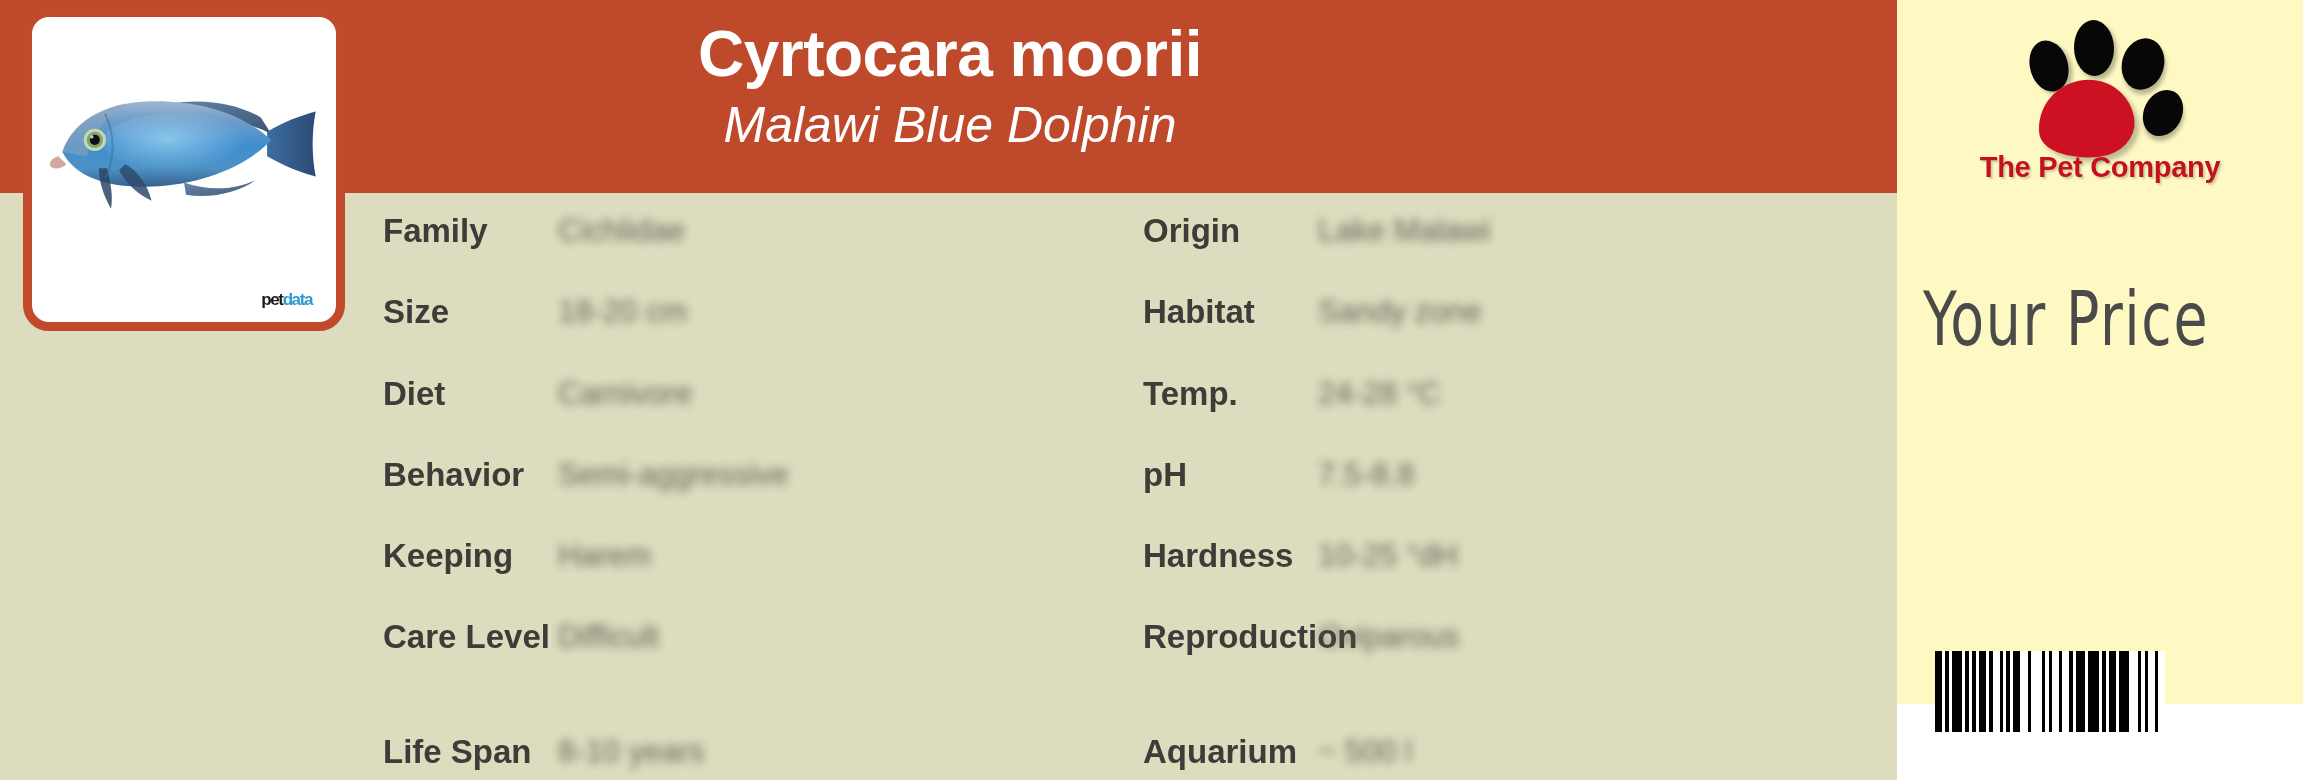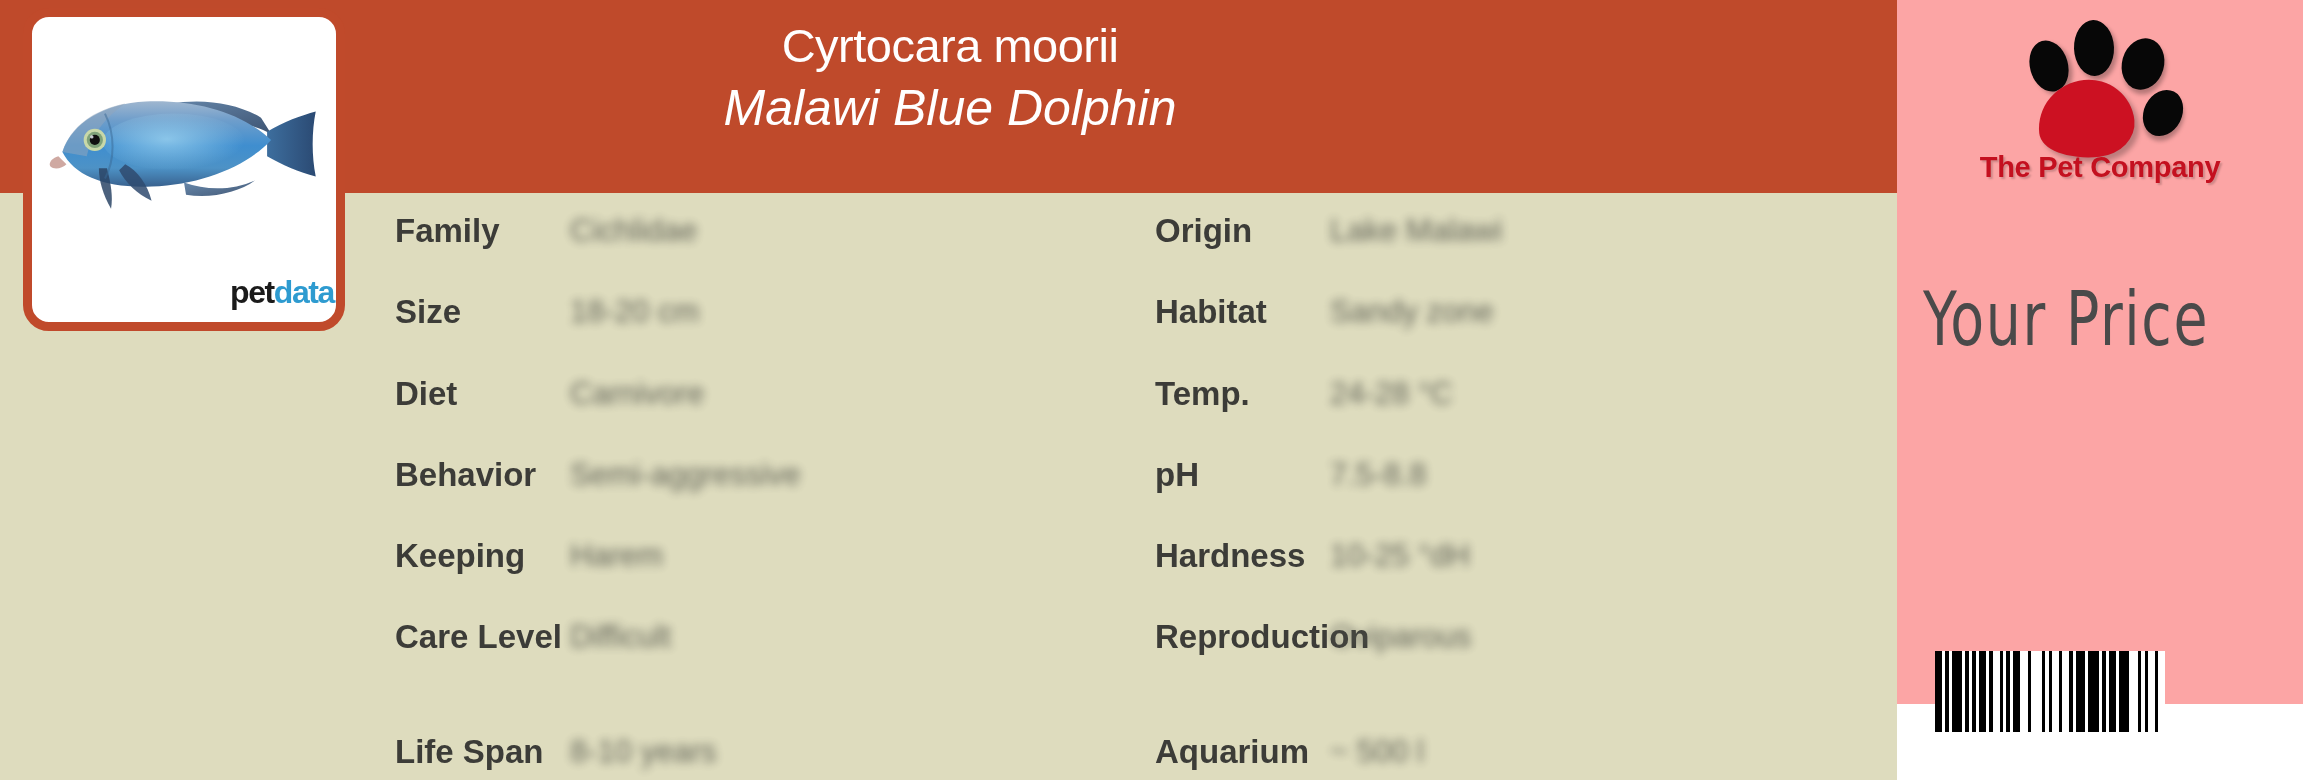--- a/index.html
+++ b/index.html
@@ -43,22 +43,22 @@
   .title-block {
     position: absolute;
     left: 380px;
     top: 8px;
     width: 1140px;
     text-align: center;
     color: #ffffff;
     line-height: 1;
   }
   .species-name {
-    font-size: 47px;
-    font-weight: normal;
+    font-size: 64px;
+    font-weight: bold;
     letter-spacing: -0.5px;
     margin: 14px 0 0 0;
     white-space: nowrap;
   }
   .common-name {
     font-size: 50px;
     font-style: italic;
     font-weight: normal;
     margin: 14px 0 0 0;
     white-space: nowrap;
@@ -79,34 +79,34 @@
   }
   .photo-stage {
     position: absolute;
     left: 0;
     top: 28px;
     width: 100%;
     height: 200px;
   }
   .brand-petdata {
     position: absolute;
-    right: 2px;
+    right: 24px;
     bottom: 14px;
-    font-size: 32px;
+    font-size: 17px;
     font-weight: bold;
     letter-spacing: -1.4px;
     line-height: 1;
   }
   .brand-petdata .seg-pet { color: #1b1b1b; }
   .brand-petdata .seg-data { color: #2e9bd0; }
 
   
   .spec-grid {
     position: absolute;
-    left: 12px;
+    left: 0;
     top: 193px;
     width: 2165px;
     height: 587px;
   }
   .spec-col {
     position: absolute;
     top: 0;
     height: 100%;
   }
   .spec-col.col-left  { left: 383px;  width: 760px; }
@@ -149,21 +149,21 @@
     opacity: 0.92;
   }
 
   
   .price-sidebar {
     position: absolute;
     left: 1897px;
     top: 0;
     width: 406px;
     height: 704px;
-    background: #fca5a5;
+    background: #fef9c3;
   }
 
   .company-logo {
     position: absolute;
     left: 0;
     top: 6px;
     width: 406px;
     height: 195px;
   }
   .paw {

